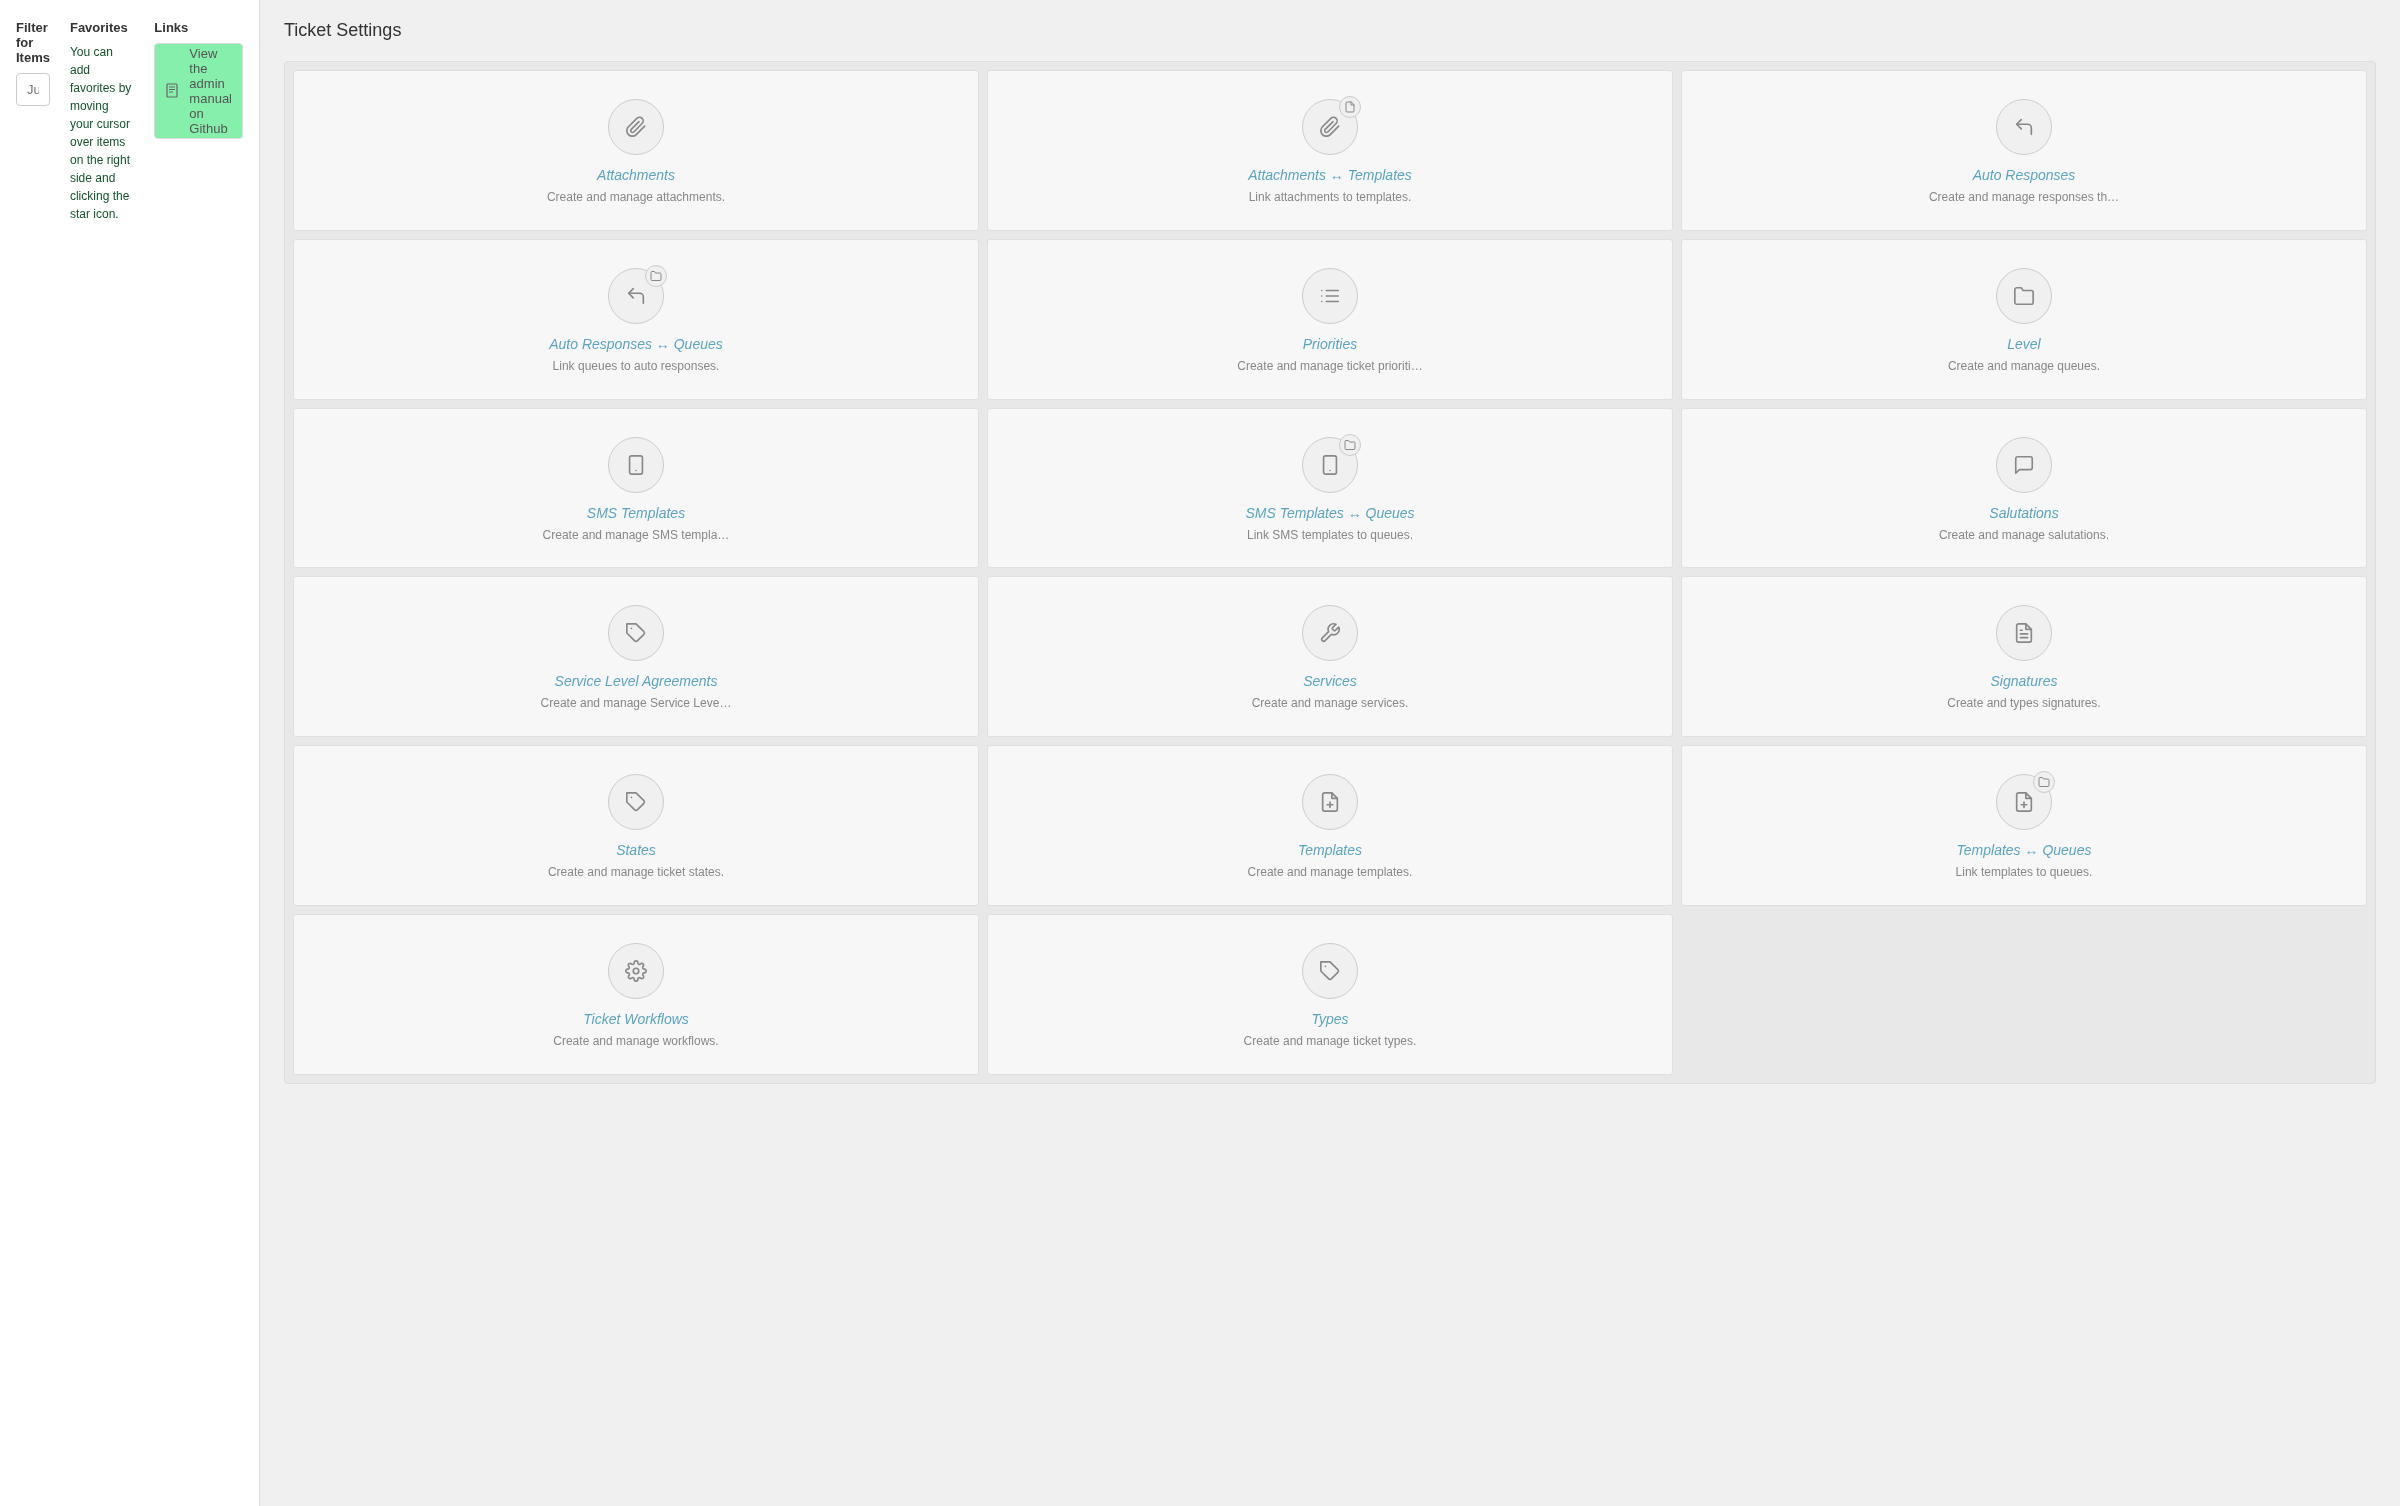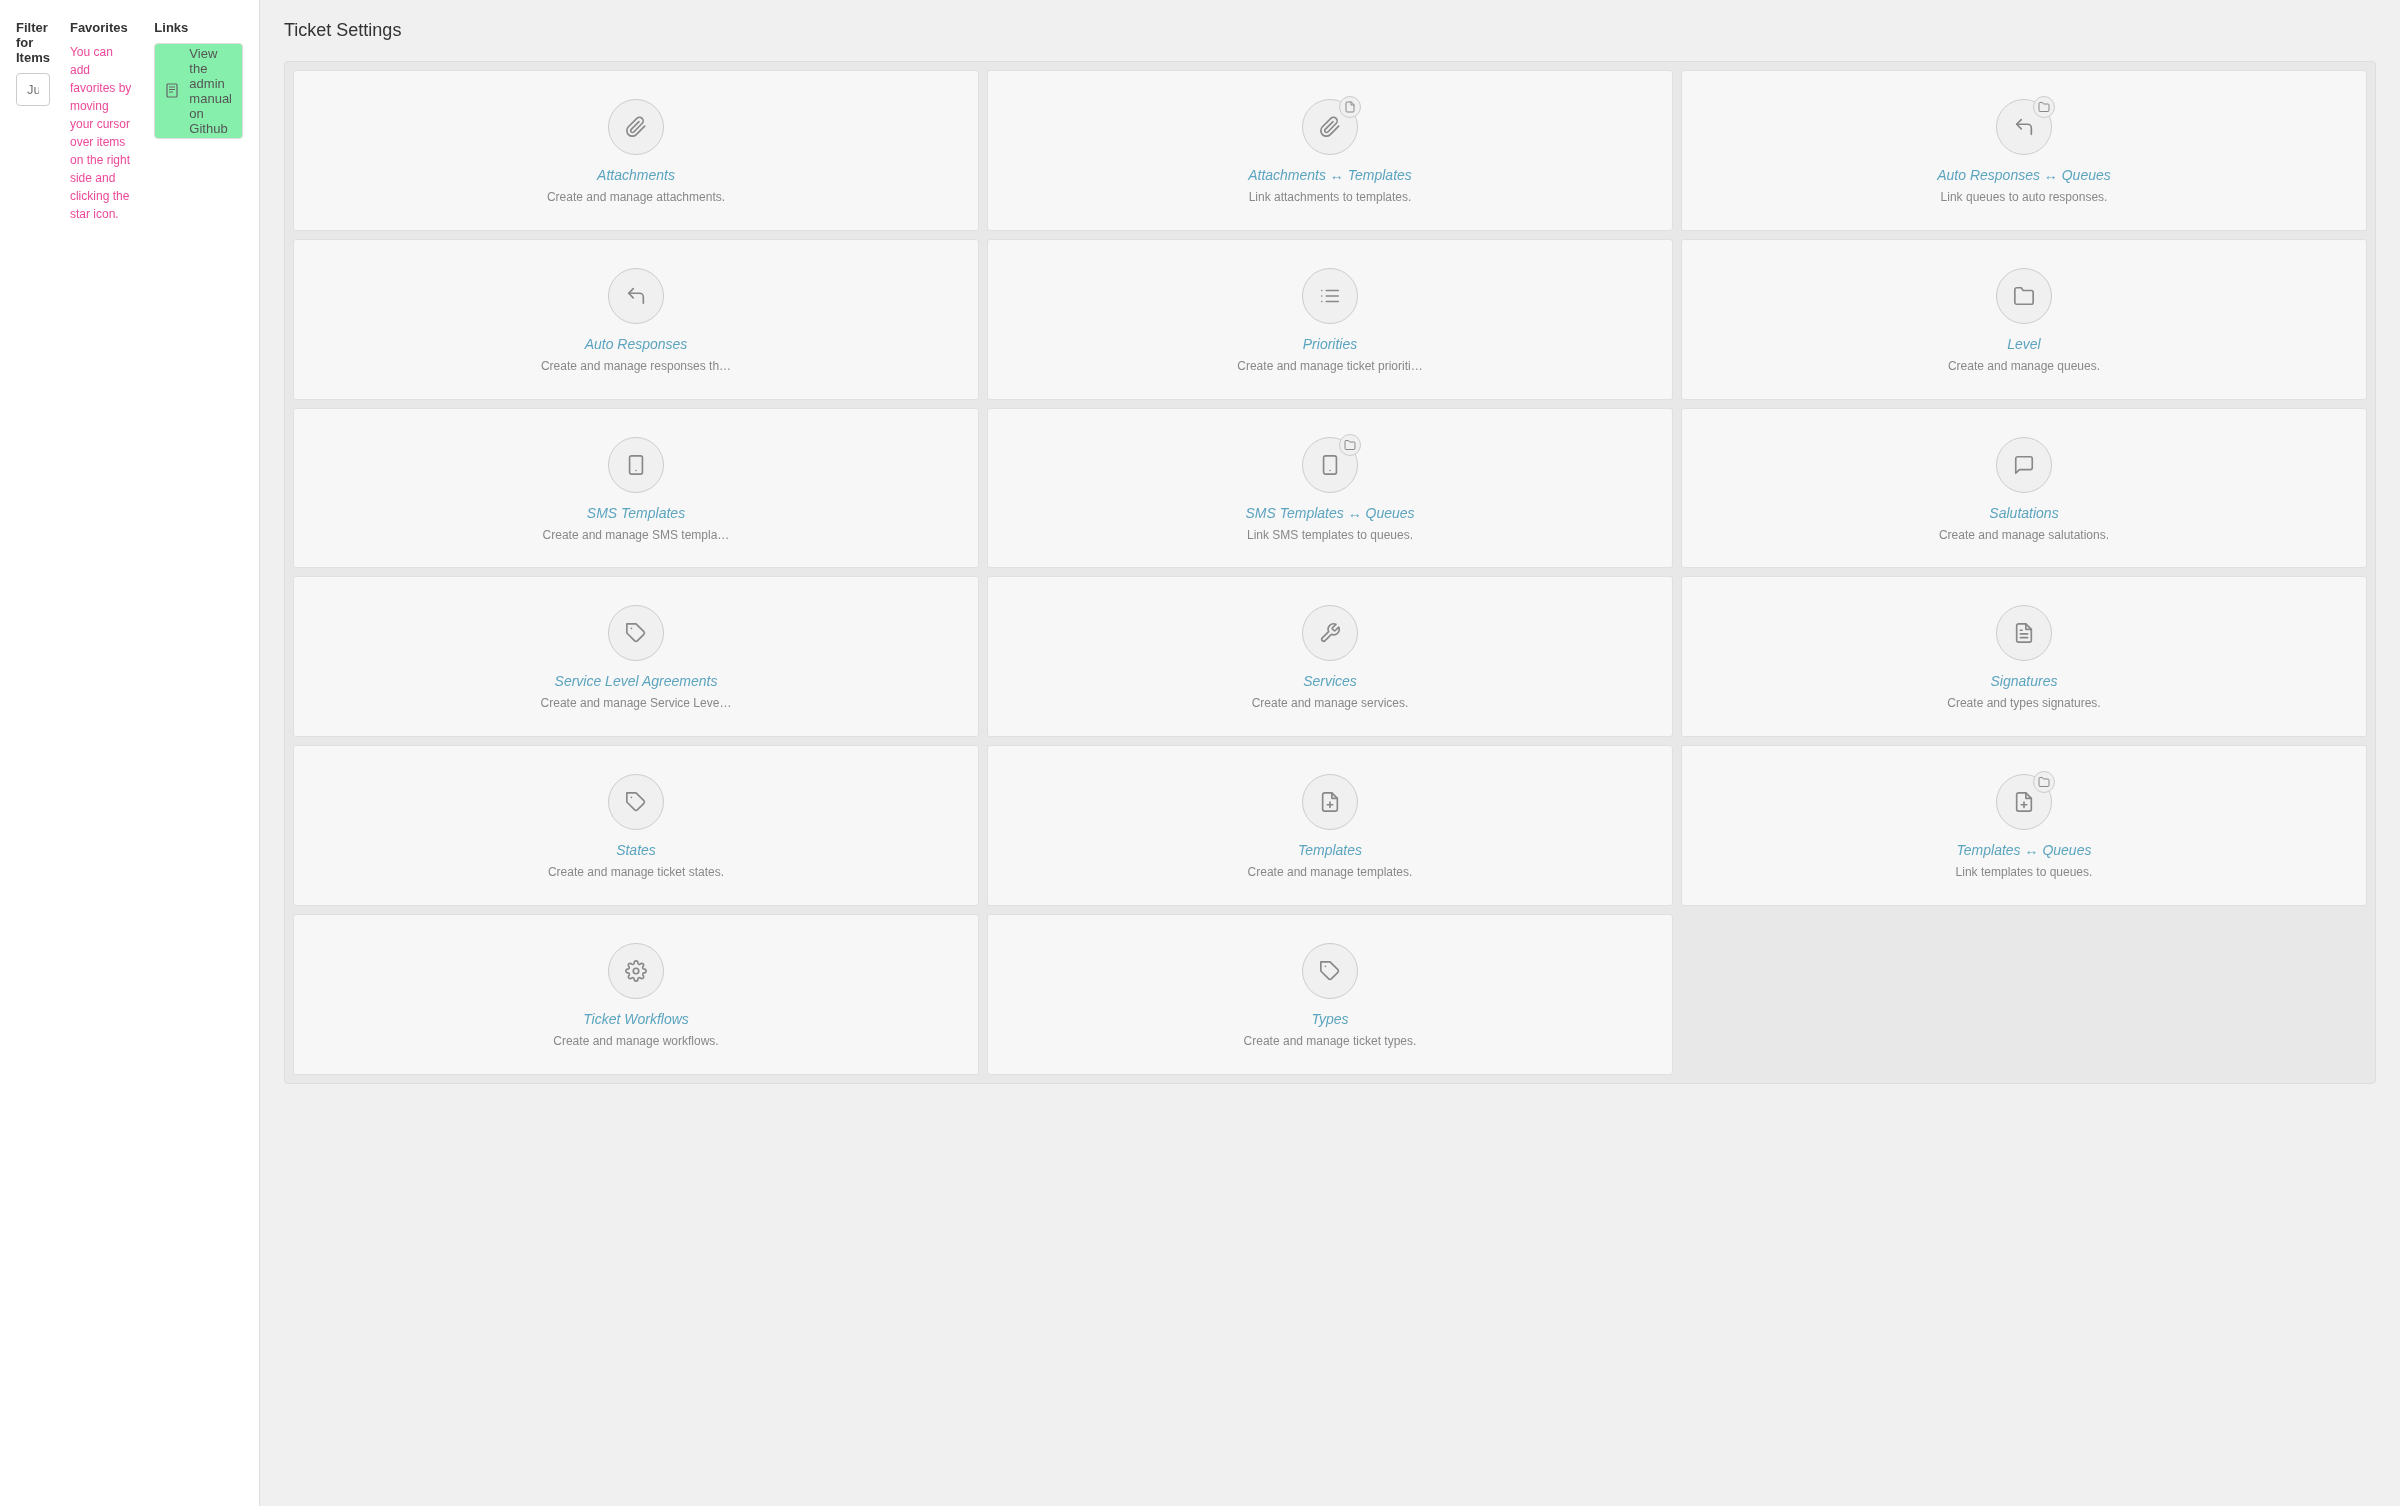--- a/index.html
+++ b/index.html
@@ -35,21 +35,21 @@
       padding: 8px 10px;
       border: 1px solid #ccc;
       border-radius: 4px;
       font-size: 13px;
       color: #14532d;
       outline: none;
     }
 
     .favorites-text {
       font-size: 12px;
-      color: #ec4899;
+      color: #14532d;
       line-height: 1.5;
     }
 
     .links-button {
       display: flex;
       align-items: center;
       gap: 8px;
       padding: 2px 10px;
       background: #86efac;
       border: 1px solid #ddd;
@@ -215,39 +215,39 @@
       </div>
       <div class="item-title">Attachments ↔ Templates</div>
       <div class="item-desc">Link attachments to templates.</div>
     </div>
       <div class="grid-item">
       <div class="icon-circle">
         <svg width="22" height="22" viewBox="0 0 24 24" fill="none" stroke="#888" stroke-width="1.8" stroke-linecap="round" stroke-linejoin="round">
         <polyline points="9 14 4 9 9 4"></polyline>
         <path d="M20 20v-7a4 4 0 00-4-4H4"></path>
       </svg>
+
+      </div>
+      <div class="item-title">Auto Responses</div>
+      <div class="item-desc">Create and manage responses th…</div>
+    </div>
+      <div class="grid-item">
+      <div class="icon-circle">
+        <svg width="22" height="22" viewBox="0 0 24 24" fill="none" stroke="#888" stroke-width="1.8" stroke-linecap="round" stroke-linejoin="round">
+        <polyline points="9 14 4 9 9 4"></polyline>
+        <path d="M20 20v-7a4 4 0 00-4-4H4"></path>
+      </svg>
         <div class="icon-badge">
             <svg width="12" height="12" viewBox="0 0 24 24" fill="none" stroke="#888" stroke-width="2" stroke-linecap="round" stroke-linejoin="round">
         <path d="M22 19a2 2 0 01-2 2H4a2 2 0 01-2-2V5a2 2 0 012-2h5l2 3h9a2 2 0 012 2z"></path>
       </svg>
           </div>
       </div>
       <div class="item-title">Auto Responses ↔ Queues</div>
       <div class="item-desc">Link queues to auto responses.</div>
-    </div>
-      <div class="grid-item">
-      <div class="icon-circle">
-        <svg width="22" height="22" viewBox="0 0 24 24" fill="none" stroke="#888" stroke-width="1.8" stroke-linecap="round" stroke-linejoin="round">
-        <polyline points="9 14 4 9 9 4"></polyline>
-        <path d="M20 20v-7a4 4 0 00-4-4H4"></path>
-      </svg>
-
-      </div>
-      <div class="item-title">Auto Responses</div>
-      <div class="item-desc">Create and manage responses th…</div>
     </div>
       <div class="grid-item">
       <div class="icon-circle">
         <svg width="22" height="22" viewBox="0 0 24 24" fill="none" stroke="#888" stroke-width="1.8" stroke-linecap="round" stroke-linejoin="round">
         <line x1="8" y1="6" x2="21" y2="6"></line>
             <line x1="8" y1="12" x2="21" y2="12"></line>
         <line x1="8" y1="18" x2="21" y2="18"></line>
         <line x1="3" y1="6" x2="3.01" y2="6"></line>
             <line x1="3" y1="12" x2="3.01" y2="12"></line>
         <line x1="3" y1="18" x2="3.01" y2="18"></line>

